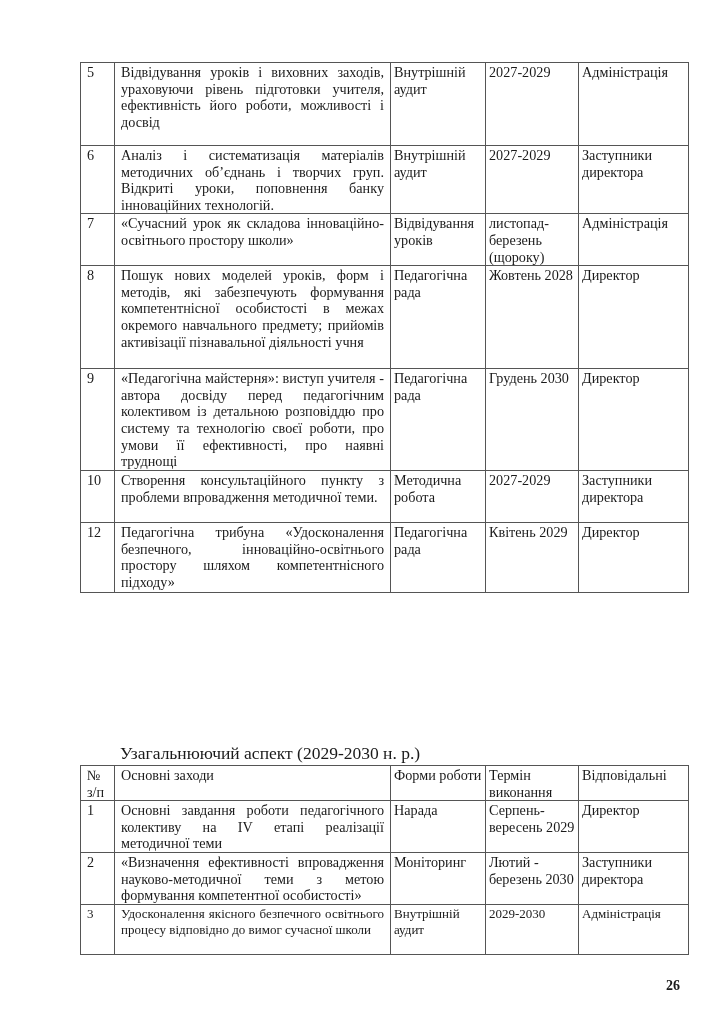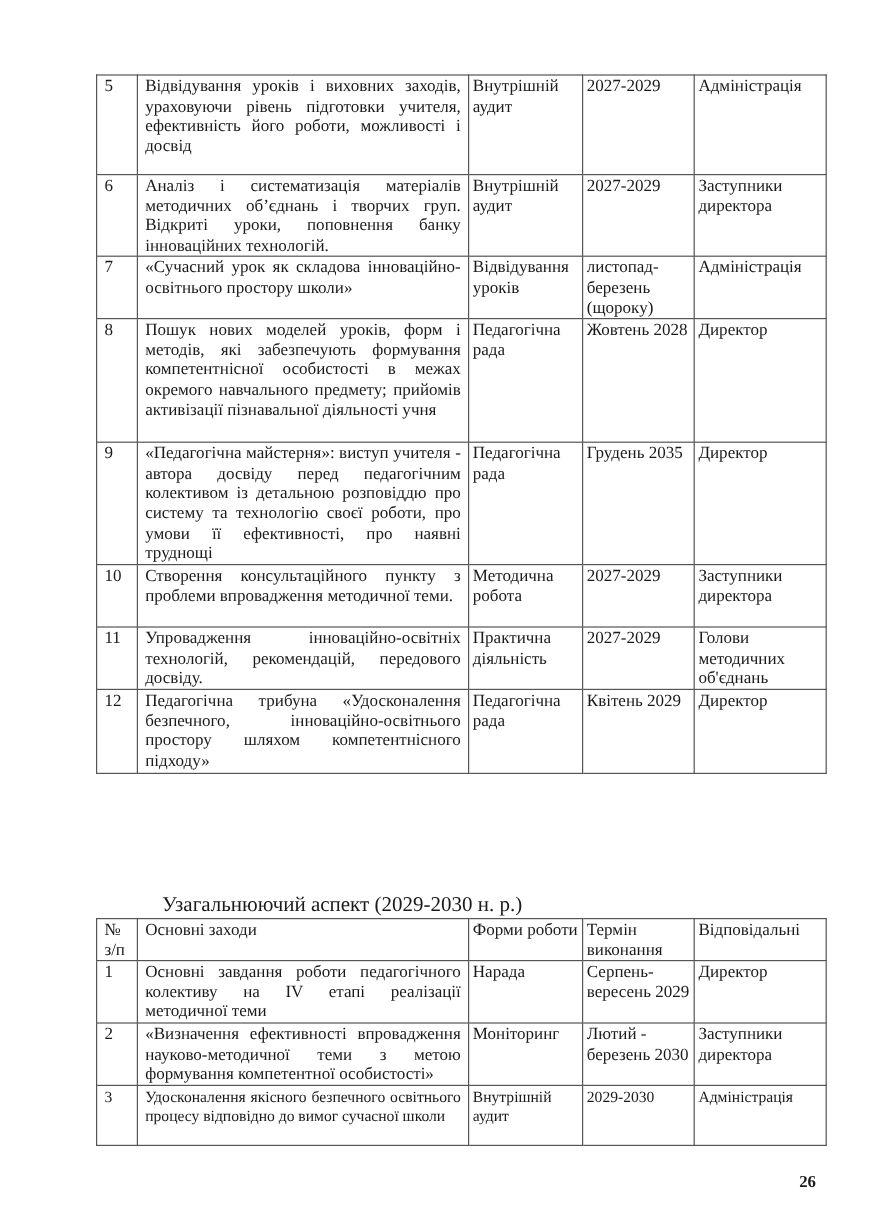--- a/index.html
+++ b/index.html
@@ -7,21 +7,21 @@
          font-family: "Liberation Serif", "DejaVu Serif", serif; color: #1a1a1a; }
   .page { position: absolute; left: 0; top: 0; width: 724px; height: 1024px; }
   table { position: absolute; left: 80px; width: 608px; border-collapse: collapse; table-layout: fixed; }
   td { border: 1px solid #555; vertical-align: top; font-size: 14.2px; line-height: 16.6px; padding: 1px 6px 0 6px; }
   td.num { padding-left: 6px; }
   td.txt { text-align: justify; text-align-last: left; }
   td.c { padding-left: 3px; padding-right: 3px; }
   col.c1 { width: 34px; } col.c2 { width: 276px; } col.c3 { width: 95px; } col.c4 { width: 93px; } col.c5 { width: 110px; }
   #t1 { top: 62px; }
   #t2 { top: 765px; border-radius: 14px; }
-  .section-title { position: absolute; left: 135px; top: 743px; font-size: 17.5px; line-height: 20px; }
+  .section-title { position: absolute; left: 120px; top: 743px; font-size: 17.5px; line-height: 20px; }
   .page-number { position: absolute; left: 666px; top: 978px; font-size: 14px; font-weight: bold; }
 </style>
 </head>
 <body>
 
 <div class="page">
 
   <table id="t1">
     <colgroup>
         <col class="c1">
@@ -56,36 +56,29 @@
         <td class="num">8</td>
         <td class="txt">Пошук нових моделей уроків, форм і методів, які забезпечують формування компетентнісної особистості в межах окремого навчального предмету; прийомів активізації пізнавальної діяльності учня</td>
         <td class="c">Педагогічна рада</td>
         <td class="c">Жовтень 2028</td>
         <td class="c">Директор</td>
       </tr>
       <tr style="height:102px">
         <td class="num">9</td>
         <td class="txt">«Педагогічна майстерня»: виступ учителя - автора досвіду перед педагогічним колективом із детальною розповіддю про систему та технологію своєї роботи, про умови її ефективності, про наявні труднощі</td>
         <td class="c">Педагогічна рада</td>
-        <td class="c">Грудень 2035</td>
+        <td class="c">Грудень 2030</td>
         <td class="c">Директор</td>
       </tr>
       <tr style="height:52px">
         <td class="num">10</td>
         <td class="txt">Створення консультаційного пункту з проблеми впровадження методичної теми.</td>
         <td class="c">Методична робота</td>
         <td class="c">2027-2029</td>
         <td class="c">Заступники директора</td>
-      </tr>
-      <tr style="height:52px">
-        <td class="num">11</td>
-        <td class="txt">Упровадження інноваційно-освітніх технологій, рекомендацій, передового досвіду.</td>
-        <td class="c">Практична діяльність</td>
-        <td class="c">2027-2029</td>
-        <td class="c">Голови методичних об'єднань</td>
       </tr>
       <tr style="height:70px">
         <td class="num">12</td>
         <td class="txt">Педагогічна трибуна «Удосконалення безпечного, інноваційно-освітнього простору шляхом компетентнісного підходу»</td>
         <td class="c">Педагогічна рада</td>
         <td class="c">Квітень 2029</td>
         <td class="c">Директор</td>
       </tr>
     </tbody>
   </table>

